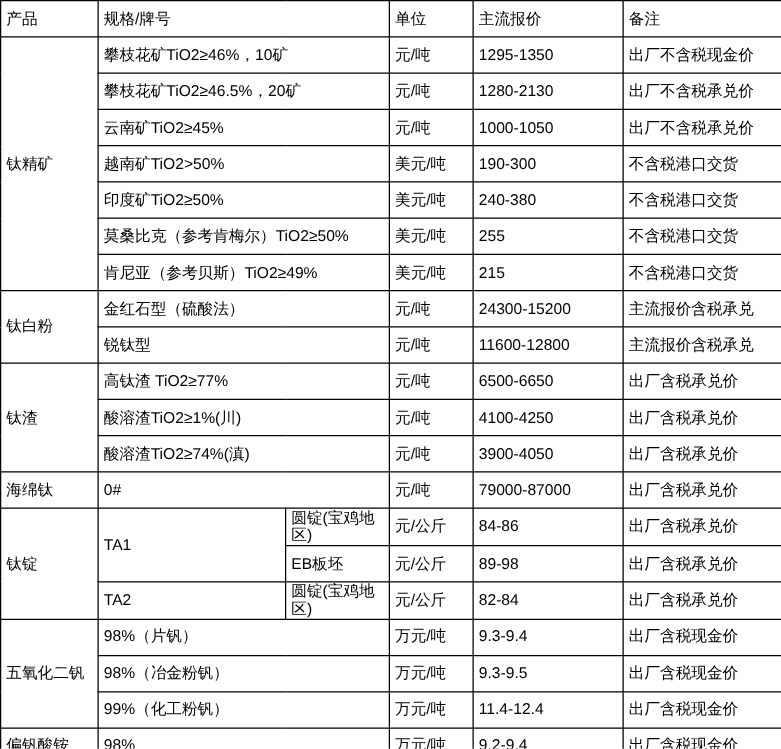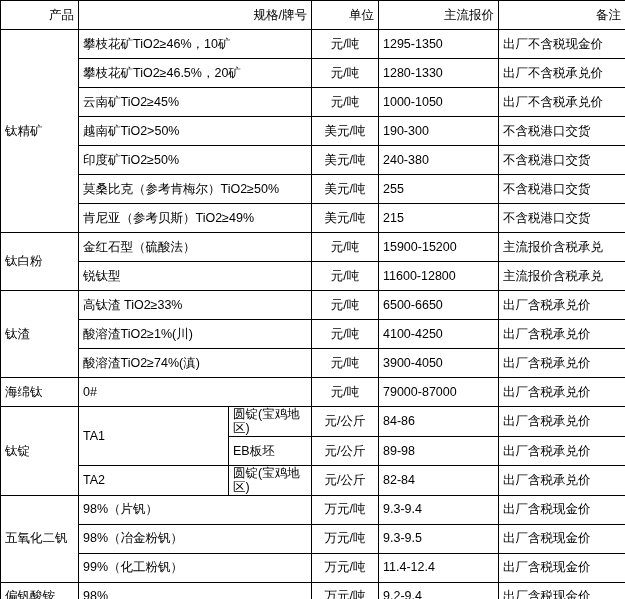--- a/index.html
+++ b/index.html
@@ -22,24 +22,24 @@
     border: 1px solid #000000;
     font-size: 12.5px;
     color: #000000;
     height: 29px;
     padding: 0 4px;
     font-weight: normal;
     line-height: 1.15;
     box-sizing: border-box;
   }
   .hdr {
-    text-align: right;
+    text-align: left;
     font-weight: normal;
   }
-  .c-center { text-align: center; }
+  .c-center { text-align: left; }
   .c-left { text-align: left; }
   .cat { }
   
   col.col-a { width: 78px; }
   col.col-b { width: 150px; }
   col.col-c { width: 83px; }
   col.col-d { width: 67px; }
   col.col-e { width: 120px; }
   col.col-f { width: 127px; }
 </style>
@@ -68,21 +68,21 @@
       <tr>
         <td class="cat" rowspan="7">钛精矿</td>
         <td class="c-left" colspan="2">攀枝花矿TiO2≥46%，10矿</td>
         <td class="c-center">元/吨</td>
         <td class="c-left">1295-1350</td>
         <td class="c-left">出厂不含税现金价</td>
       </tr>
       <tr>
         <td class="c-left" colspan="2">攀枝花矿TiO2≥46.5%，20矿</td>
         <td class="c-center">元/吨</td>
-        <td class="c-left">1280-1330</td>
+        <td class="c-left">1280-2130</td>
         <td class="c-left">出厂不含税承兑价</td>
       </tr>
       <tr>
         <td class="c-left" colspan="2">云南矿TiO2≥45%</td>
         <td class="c-center">元/吨</td>
         <td class="c-left">1000-1050</td>
         <td class="c-left">出厂不含税承兑价</td>
       </tr>
       <tr>
         <td class="c-left" colspan="2">越南矿TiO2&gt;50%</td>
@@ -105,32 +105,32 @@
       <tr>
         <td class="c-left" colspan="2">肯尼亚（参考贝斯）TiO2≥49%</td>
         <td class="c-center">美元/吨</td>
         <td class="c-left">215</td>
         <td class="c-left">不含税港口交货</td>
       </tr>
       <tr>
         <td class="cat" rowspan="2">钛白粉</td>
         <td class="c-left" colspan="2">金红石型（硫酸法）</td>
         <td class="c-center">元/吨</td>
-        <td class="c-left">15900-15200</td>
+        <td class="c-left">24300-15200</td>
         <td class="c-left">主流报价含税承兑</td>
       </tr>
       <tr>
         <td class="c-left" colspan="2">锐钛型</td>
         <td class="c-center">元/吨</td>
         <td class="c-left">11600-12800</td>
         <td class="c-left">主流报价含税承兑</td>
       </tr>
       <tr>
         <td class="cat" rowspan="3">钛渣</td>
-        <td class="c-left" colspan="2">高钛渣 TiO2≥33%</td>
+        <td class="c-left" colspan="2">高钛渣 TiO2≥77%</td>
         <td class="c-center">元/吨</td>
         <td class="c-left">6500-6650</td>
         <td class="c-left">出厂含税承兑价</td>
       </tr>
       <tr>
         <td class="c-left" colspan="2">酸溶渣TiO2≥1%(川)</td>
         <td class="c-center">元/吨</td>
         <td class="c-left">4100-4250</td>
         <td class="c-left">出厂含税承兑价</td>
       </tr>

